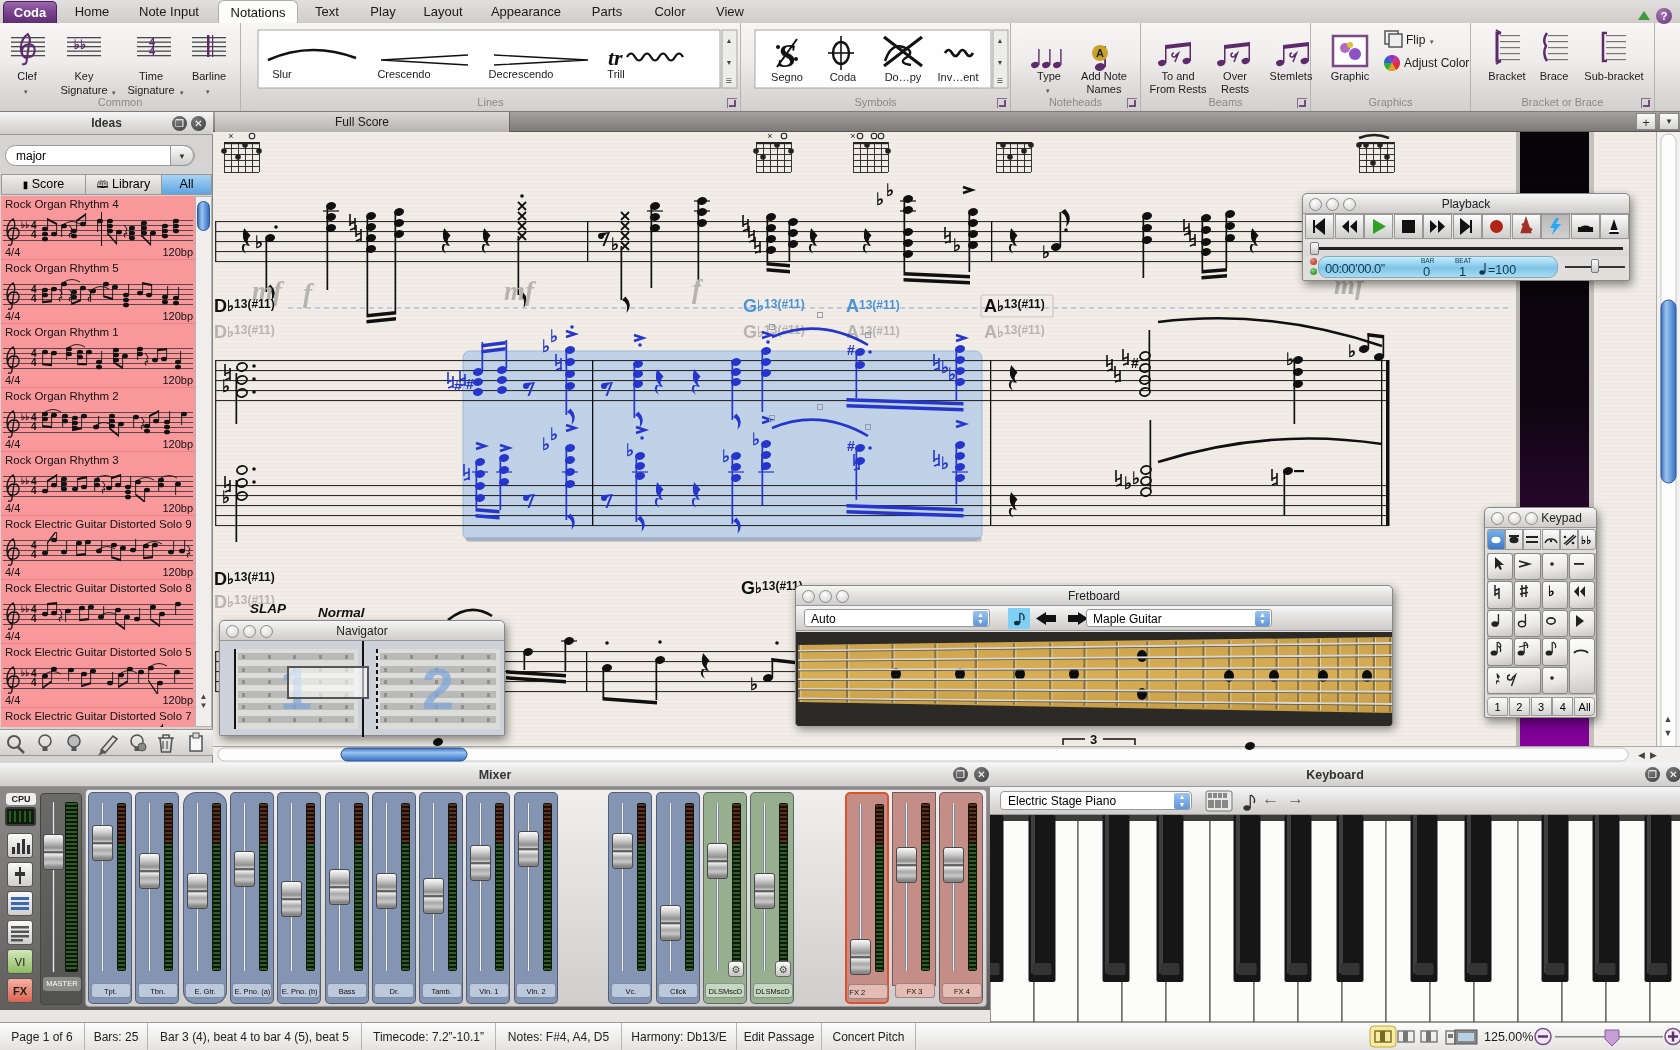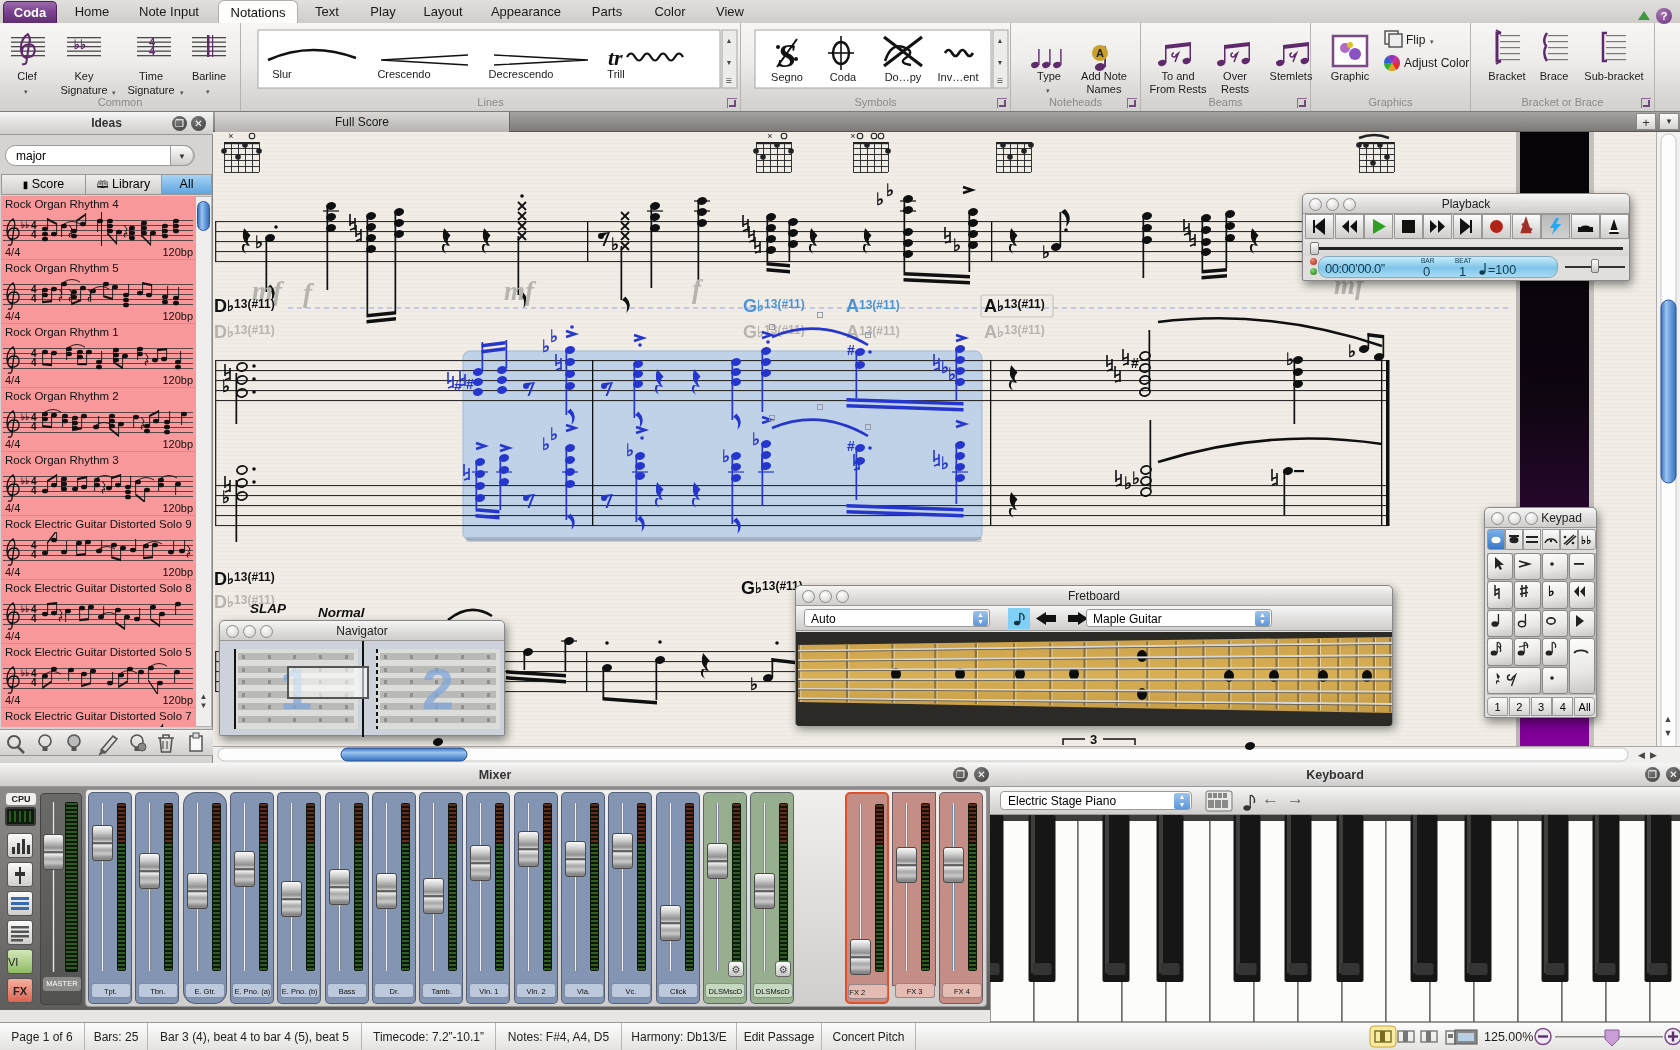--- a/index.html
+++ b/index.html
@@ -1805,21 +1805,21 @@
         <rect x="3" y="5" width="18" height="3" fill="#3a6ab0"></rect>
         <rect x="3" y="10" width="18" height="3" fill="#3a6ab0"></rect>
         <rect x="3" y="15" width="18" height="3" fill="#3a6ab0"></rect>
       </svg></div>
     <div class="abs" style="left:7px;top:157px;width:26px;height:25px;background:linear-gradient(#fafaf9,#cfcecc);border:1px solid #555;border-radius:3px;text-align:center;font-size:11px;font-weight:bold;line-height:25px;color:#222" id="mxi3"><svg width="24" height="24" viewBox="0 0 24 24">
         <rect x="3" y="5" width="18" height="2.5" fill="#555"></rect>
         <rect x="3" y="9.5" width="18" height="2.5" fill="#555"></rect>
         <rect x="3" y="14" width="18" height="2.5" fill="#555"></rect>
         <rect x="3" y="18" width="12" height="2.5" fill="#555"></rect>
       </svg></div>
-    <div class="abs" style="left:7px;top:186px;width:26px;height:25px;background:linear-gradient(#d2e8b8,#8fba62);border:1px solid #555;border-radius:3px;text-align:left;font-size:11px;font-weight:normal;line-height:25px;color:#222" id="mxi4">VI</div>
+    <div class="abs" style="left:7px;top:186px;width:26px;height:25px;background:linear-gradient(#d2e8b8,#8fba62);border:1px solid #555;border-radius:3px;text-align:center;font-size:11px;font-weight:normal;line-height:25px;color:#222" id="mxi4">VI</div>
     <div class="abs" style="left:7px;top:215px;width:26px;height:25px;background:linear-gradient(#f4b0a0,#dc6452);border:1px solid #555;border-radius:3px;text-align:center;font-size:11px;font-weight:bold;line-height:25px;color:#222" id="mxi5">FX</div>
     <div class="abs" style="left:40px;top:30px;width:42px;height:212px;background:linear-gradient(#6a6a69,#525251);border:1px solid #444;border-radius:4px">
       <div class="abs" style="left:11px;top:8px;width:3px;height:170px;background:linear-gradient(90deg,#3a3a3a,#e8e8e8 50%,#3a3a3a);border-radius:2px"></div>
       <div class="abs" style="left:2px;top:40px;width:21px;height:36px" id="mknob-1">
         <div style="position:absolute;inset:0;background:linear-gradient(#fafafa,#d0d0d0 18%,#909090 38%,#c8c8c8 46%,#303030 50%,#f0f0f0 56%,#a8a8a8 70%,#c8c8c8 82%,#888 94%);border:1px solid #4a4a4a;border-radius:3px"></div>
       </div>
       <div class="abs" style="left:24px;top:8px;width:13px;height:170px;background:#0c180a;border-radius:2px">
         <div class="abs" style="left:1px;top:1px;right:1px;bottom:1px;background:repeating-linear-gradient(#2e5c24 0 2px,#0c180a 2px 4px)"></div>
       </div>
       <div class="abs" style="left:2px;top:183px;width:38px;height:14px;background:#8a8a89;border-radius:3px;font-size:7.5px;text-align:center;line-height:14px;color:#fff">MASTER</div>
@@ -1927,31 +1927,20 @@
     <div class="abs" style="left:513.7px;top:29px;width:44px;height:212px;background:#8395b2;border:1px solid rgba(40,50,70,0.55);border-radius:5px">
       <div class="abs" style="left:12px;top:10px;width:3px;height:168px;background:linear-gradient(90deg,#4a5468,#f0f2f4 50%,#4a5468);border-radius:2px"></div>
       <div class="abs" style="left:3px;top:38px;width:21px;height:36px" id="mknob9">
         <div style="position:absolute;inset:0;background:linear-gradient(#fafafa,#d0d0d0 18%,#909090 38%,#c8c8c8 46%,#303030 50%,#f0f0f0 56%,#a8a8a8 70%,#c8c8c8 82%,#888 94%);border:1px solid #4a4a4a;border-radius:3px"></div>
       </div>
       <div class="abs" style="left:28px;top:10px;width:9px;height:168px;background:#0c180a;border-radius:2px">
         <div class="abs" style="left:1px;top:1px;right:1px;bottom:1px;background:repeating-linear-gradient(#2e5c24 0 2px,#0c180a 2px 4px)"></div>
         <div class="abs" style="left:1px;top:1px;right:1px;height:40px;background:repeating-linear-gradient(#5c2e1c 0 2px,#1c0c08 2px 4px)"></div>
       </div>
       <div class="abs" style="left:1.5px;top:190px;width:40px;height:15px;background:#bcc8dc;border-radius:3px;border:1px solid rgba(40,50,70,0.4);font-size:7.5px;text-align:center;line-height:15px;color:#111;white-space:nowrap">Vln. 2</div>
-    </div>
-    <div class="abs" style="left:561px;top:29px;width:44px;height:212px;background:#8395b2;border:1px solid rgba(40,50,70,0.55);border-radius:5px">
-      <div class="abs" style="left:12px;top:10px;width:3px;height:168px;background:linear-gradient(90deg,#4a5468,#f0f2f4 50%,#4a5468);border-radius:2px"></div>
-      <div class="abs" style="left:3px;top:48px;width:21px;height:36px" id="mknob10">
-        <div style="position:absolute;inset:0;background:linear-gradient(#fafafa,#d0d0d0 18%,#909090 38%,#c8c8c8 46%,#303030 50%,#f0f0f0 56%,#a8a8a8 70%,#c8c8c8 82%,#888 94%);border:1px solid #4a4a4a;border-radius:3px"></div>
-      </div>
-      <div class="abs" style="left:28px;top:10px;width:9px;height:168px;background:#0c180a;border-radius:2px">
-        <div class="abs" style="left:1px;top:1px;right:1px;bottom:1px;background:repeating-linear-gradient(#2e5c24 0 2px,#0c180a 2px 4px)"></div>
-        <div class="abs" style="left:1px;top:1px;right:1px;height:40px;background:repeating-linear-gradient(#5c2e1c 0 2px,#1c0c08 2px 4px)"></div>
-      </div>
-      <div class="abs" style="left:1.5px;top:190px;width:40px;height:15px;background:#bcc8dc;border-radius:3px;border:1px solid rgba(40,50,70,0.4);font-size:7.5px;text-align:center;line-height:15px;color:#111;white-space:nowrap">Vla.</div>
     </div>
     <div class="abs" style="left:608.3px;top:29px;width:44px;height:212px;background:#8395b2;border:1px solid rgba(40,50,70,0.55);border-radius:5px">
       <div class="abs" style="left:12px;top:10px;width:3px;height:168px;background:linear-gradient(90deg,#4a5468,#f0f2f4 50%,#4a5468);border-radius:2px"></div>
       <div class="abs" style="left:3px;top:40px;width:21px;height:36px" id="mknob11">
         <div style="position:absolute;inset:0;background:linear-gradient(#fafafa,#d0d0d0 18%,#909090 38%,#c8c8c8 46%,#303030 50%,#f0f0f0 56%,#a8a8a8 70%,#c8c8c8 82%,#888 94%);border:1px solid #4a4a4a;border-radius:3px"></div>
       </div>
       <div class="abs" style="left:28px;top:10px;width:9px;height:168px;background:#0c180a;border-radius:2px">
         <div class="abs" style="left:1px;top:1px;right:1px;bottom:1px;background:repeating-linear-gradient(#2e5c24 0 2px,#0c180a 2px 4px)"></div>
         <div class="abs" style="left:1px;top:1px;right:1px;height:40px;background:repeating-linear-gradient(#5c2e1c 0 2px,#1c0c08 2px 4px)"></div>
       </div>

